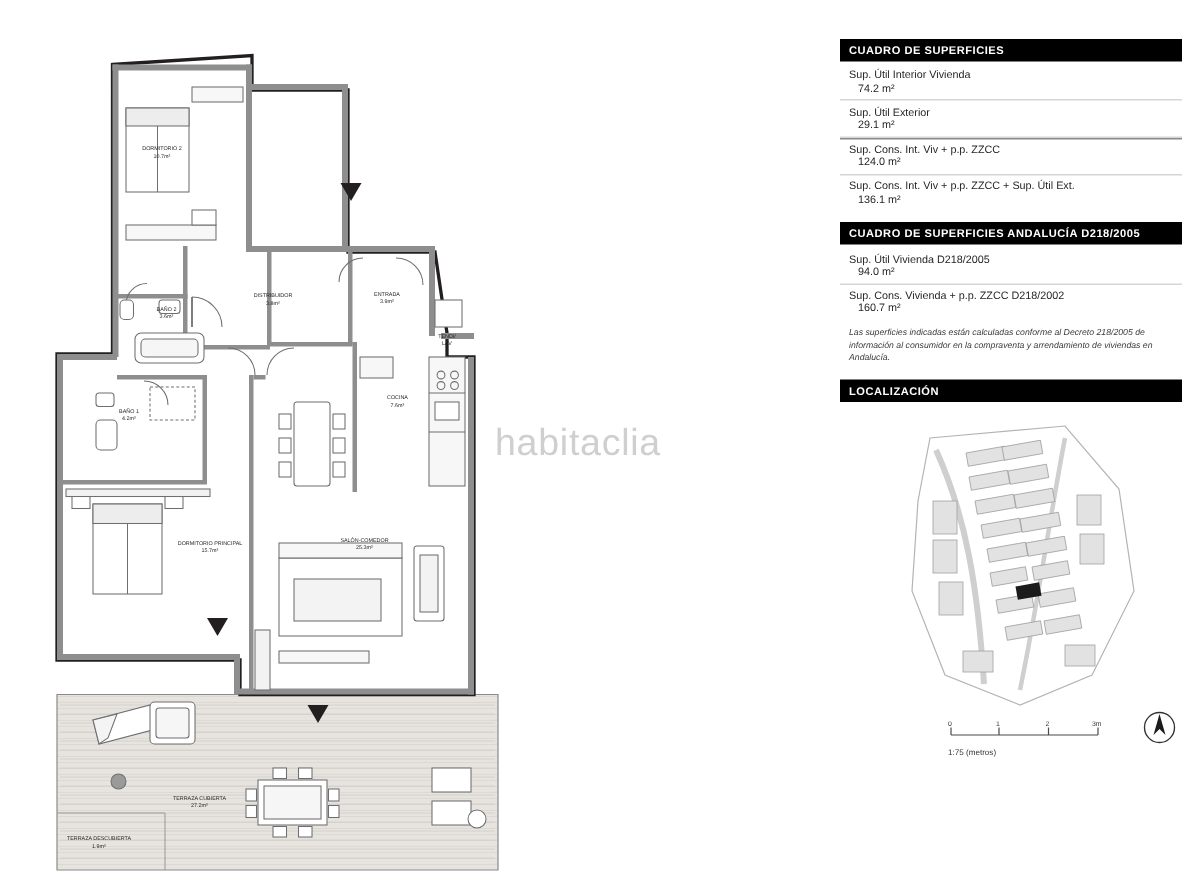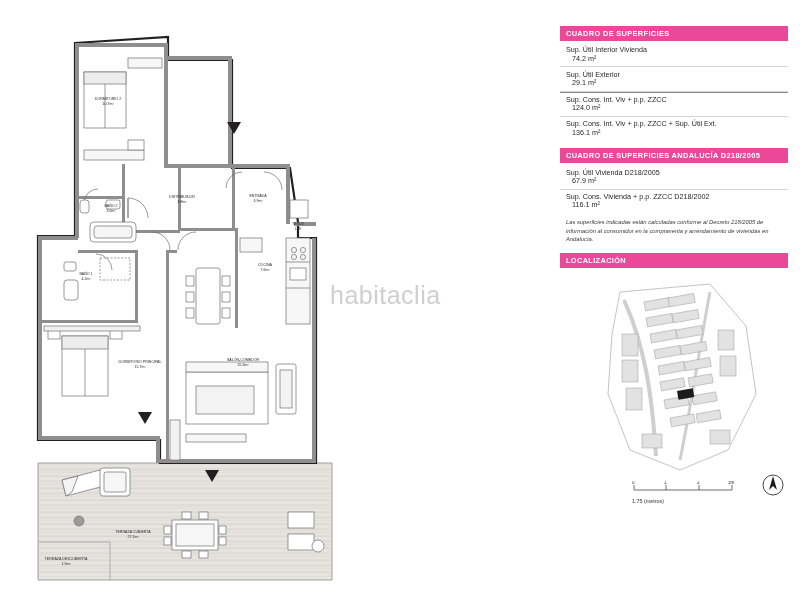--- a/index.html
+++ b/index.html
@@ -42,21 +42,21 @@
   }
 
   
   .panel {
     position: absolute;
     left: 560px;
     top: 26px;
     width: 228px;
   }
   .panel-bar {
-    background: #ec4899;
+    background: #000000;
     color: #ffffff;
     font-size: 7.4px;
     font-weight: bold;
     letter-spacing: 0.35px;
     padding: 3px 5px 3px 6px;
     text-transform: uppercase;
   }
   .rowset {
     margin-top: 2px;
   }
@@ -357,25 +357,25 @@
         <span class="val">136.1 m²</span>
       </div>
     </div>
 
     <div style="height:8px"></div>
 
     <div class="panel-bar">CUADRO DE SUPERFICIES ANDALUCÍA D218/2005</div>
     <div class="rowset">
       <div class="row">
         <span class="lbl">Sup. Útil Vivienda D218/2005</span>
-        <span class="val">67.9 m²</span>
+        <span class="val">94.0 m²</span>
       </div>
       <div class="row last">
         <span class="lbl">Sup. Cons. Vivienda + p.p. ZZCC D218/2002</span>
-        <span class="val">116.1 m²</span>
+        <span class="val">160.7 m²</span>
       </div>
     </div>
 
     <div class="note">Las superficies indicadas están calculadas conforme al Decreto 218/2005 de información al consumidor en la compraventa y arrendamiento de viviendas en Andalucía.</div>
 
     <div class="loc-block">
       <div class="panel-bar">LOCALIZACIÓN</div>
 
       <div class="loc-map">
         <svg width="228" height="230" viewBox="0 0 228 230" xmlns="http://www.w3.org/2000/svg">

